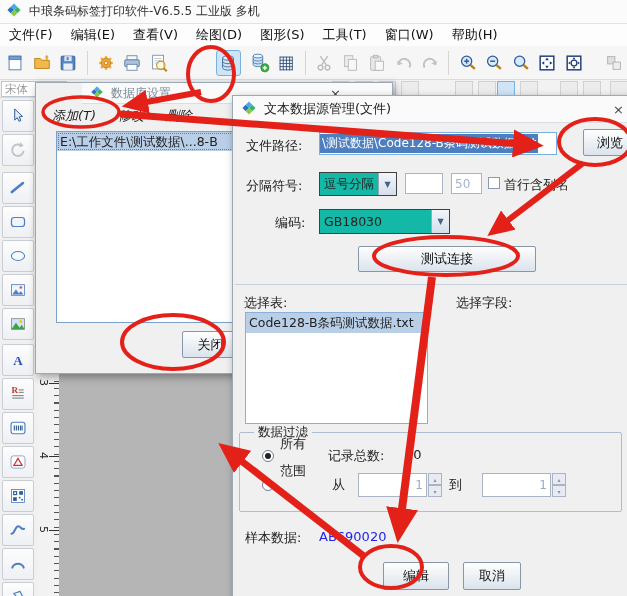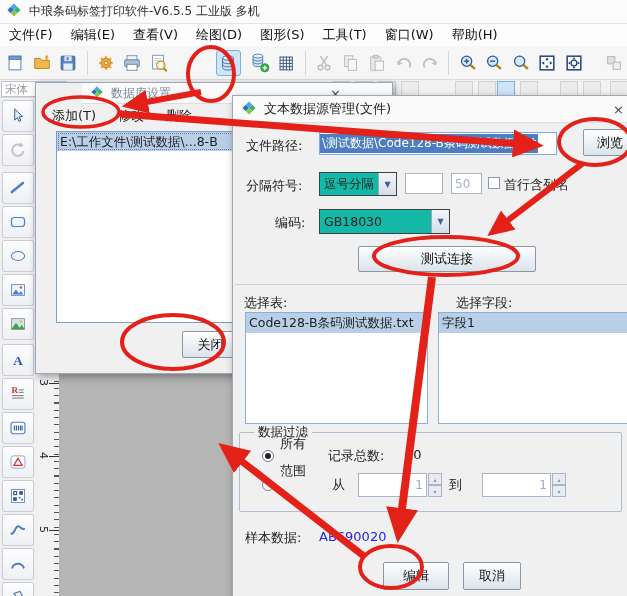--- a/index.html
+++ b/index.html
@@ -36,21 +36,21 @@
            background:linear-gradient(180deg,#fdfdfd,#eef0f4);display:flex;align-items:center;justify-content:center;}
   .pal-gap1{margin-top:6px;} .pal-gap2{margin-top:4px;}
   
   .dialog{position:absolute;background:#f0f0f0;border:1px solid #9aa8b8;box-shadow:2px 3px 8px rgba(0,0,0,.35);}
   .dlg-title{display:flex;align-items:center;gap:7px;padding-left:8px;background:#fafafa;border-bottom:1px solid #d9dee4;}
   .dlg-x{position:absolute;top:3px;width:15px;height:15px;line-height:15px;text-align:center;
          font-size:13px;color:#444;cursor:default;}
   #db-dialog{left:35px;top:82px;width:310px;height:290px;}
   #db-dialog .dlg-title{height:20px;}
   #db-dialog .dlg-title span{font-size:12px;color:#7a8a9a;}
-  #db-menu{position:absolute;left:0;top:21px;height:23px;display:flex;align-items:center;padding-left:16px;gap:22px;}
+  #db-menu{position:absolute;left:0;top:21px;height:23px;display:flex;align-items:center;padding-left:16px;gap:22px;font-style:italic;}
   .db-menu-item{font-size:13px;color:#222;}
   #db-list{position:absolute;left:20px;top:48px;width:281px;height:190px;background:#fff;border:1px solid #7aa0c8;}
   #db-list .item{height:19px;line-height:19px;font-size:12.5px;background:#b9cfe8;outline:1px dotted #5a80a8;
                  outline-offset:-2px;padding-left:3px;white-space:nowrap;overflow:hidden;}
   .btn{background:linear-gradient(180deg,#fefefe,#dbe3ec);border:1px solid #8897a8;border-radius:2px;
        display:flex;align-items:center;justify-content:center;font-size:13px;color:#111;box-sizing:border-box;margin-left:16px;}
   #db-close{position:absolute;left:130px;top:248px;width:57px;height:27px;}
   #ds-dialog{left:232px;top:95px;width:397px;height:520px;}
   #ds-dialog .dlg-title{height:26px;}
   #ds-dialog .dlg-title span{font-size:13px;color:#222;}
@@ -473,23 +473,20 @@
 
   <div class="btn" style="position:absolute;left:109px;top:150px;width:178px;height:26px;">测试连接</div>
 
   <div class="hline" style="left:2px;top:188px;width:393px;"></div>
 
   <div class="lbl" style="left:11px;top:198px;">选择表:</div>
   <div class="lbl" style="left:223px;top:198px;">选择字段:</div>
   <div class="listbox" style="left:12px;top:216px;width:181px;height:110px;">
     <div class="item">Code128-B条码测试数据.txt</div>
   </div>
-  <div class="listbox" style="left:205px;top:216px;width:188px;height:110px;">
-    <div class="item">字段1</div>
-  </div>
 
   <div class="fieldset" style="left:6px;top:336px;width:381px;height:78px;">
     <span class="legend">数据过滤</span>
     <span class="radio on" style="left:22px;top:17px;"></span>
     <div class="lbl" style="left:40px;top:2px;">所有</div>
     <div class="lbl" style="left:88px;top:14px;">记录总数:</div>
     <div class="lbl" style="left:165px;top:14px;">10</div>
     <span class="radio" style="left:22px;top:46px;"></span>
     <div class="lbl" style="left:40px;top:29px;">范围</div>
     <div class="lbl" style="left:92px;top:43px;">从</div>

